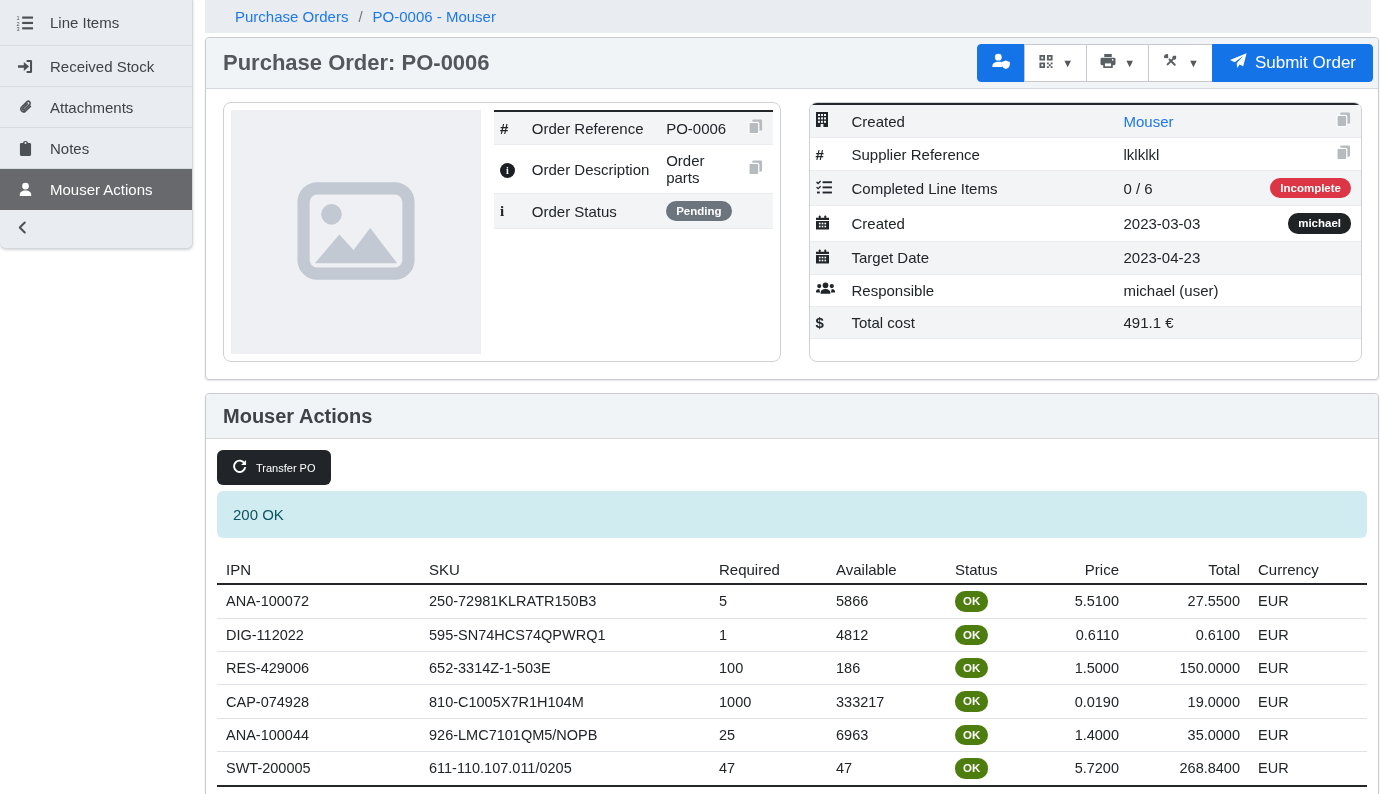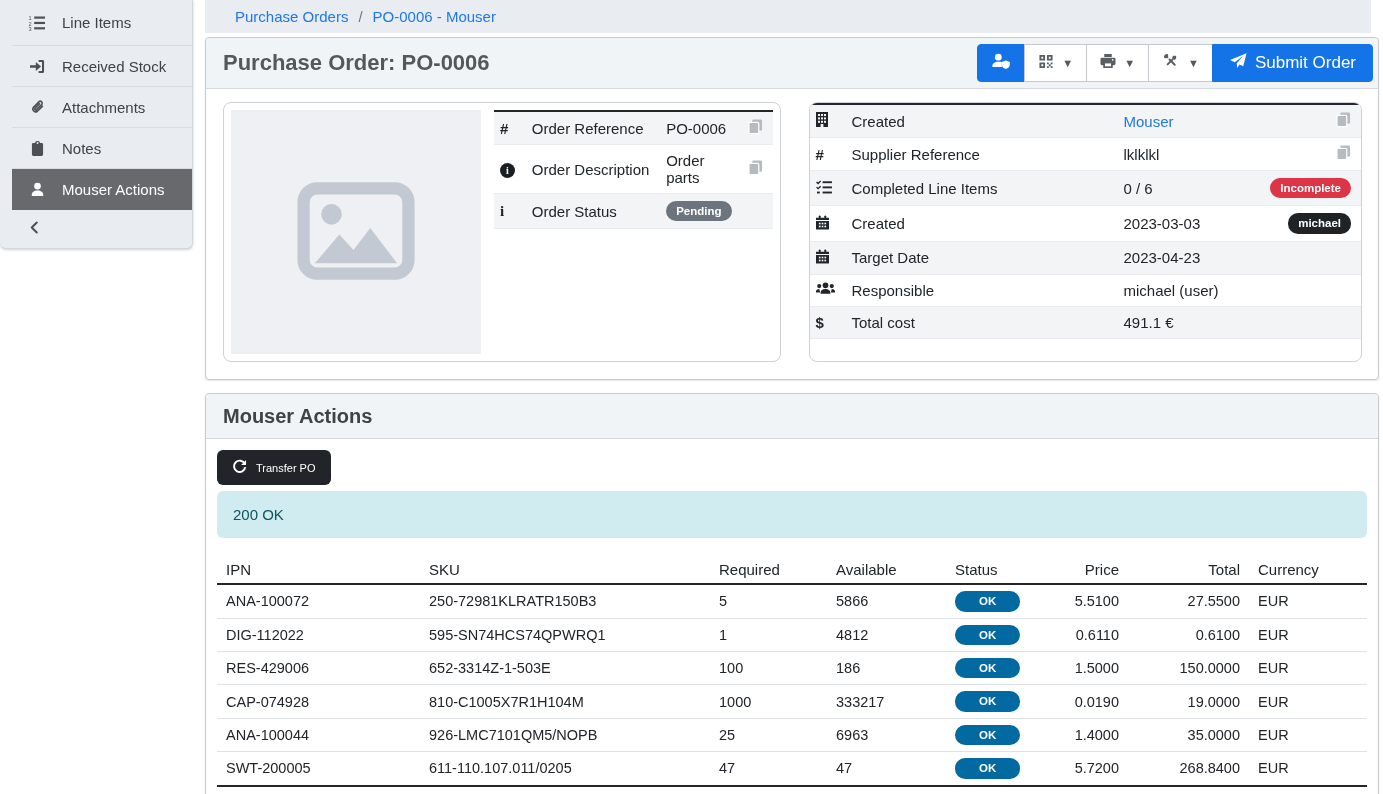--- a/index.html
+++ b/index.html
@@ -9,21 +9,21 @@
     background:#ffffff; color:#212529;
     font-family:"Liberation Sans","DejaVu Sans",sans-serif;
     font-size:15px;
   }
   a { text-decoration:none; }
 
   
   .sidebar {
     position:absolute; left:0; top:0; width:193px;
     background:#e9edf2; border:1px solid #d3d8dd; border-top:none; border-left:none;
-    border-radius:0 0 6px 6px; box-shadow:0 1px 3px rgba(0,0,0,.18);padding-left:12px;
+    border-radius:0 0 6px 6px; box-shadow:0 1px 3px rgba(0,0,0,.18);
   }
   .side-item {
     display:flex; align-items:center; gap:15px; padding:0 15px; height:41px;
     border-bottom:1px solid #d7dce1; color:#3e4347; cursor:pointer;
   }
   .side-item:first-child { height:46px; }
   .side-item.selected { background:#67696c; color:#ffffff; border-color:#67696c; }
   .side-icon { width:20px; flex:none; text-align:center; color:#4c5156; display:flex; justify-content:center; }
   .side-item.selected .side-icon { color:#ffffff; }
   .side-collapse { height:38px; display:flex; align-items:center; padding:0 17px; color:#4c5156; cursor:pointer; }
@@ -81,21 +81,21 @@
   .copy-icon { color:#b6bbc0; display:inline-block; cursor:pointer; }
   .empty-row td { height:23px; border-bottom:none; }
 
   .badge {
     display:inline-block; border-radius:10px; padding:3px 10px;
     font-size:11.5px; font-weight:bold; color:#fff; line-height:1.25; vertical-align:middle;
   }
   .badge-gray  { background:#6c757d; }
   .badge-red   { background:#dc3545; }
   .badge-dark  { background:#1f2326; }
-  .badge-green { background:#0369a1; padding:3px 24px; }
+  .badge-green { background:#4d7c0f; padding:3px 8px; }
 
   .icon-circle {
     display:inline-flex; width:15px; height:15px; border-radius:50%; background:#1b1f23;
     color:#fff; font-size:10px; font-weight:bold; align-items:center; justify-content:center;
     font-family:"Liberation Serif","DejaVu Serif",serif;
   }
   .icon-text { font-weight:bold; font-size:15px; font-family:"Liberation Sans","DejaVu Sans",sans-serif; }
   .icon-info { font-family:"Liberation Serif","DejaVu Serif",serif; font-weight:bold; font-size:15px; }
 
   

